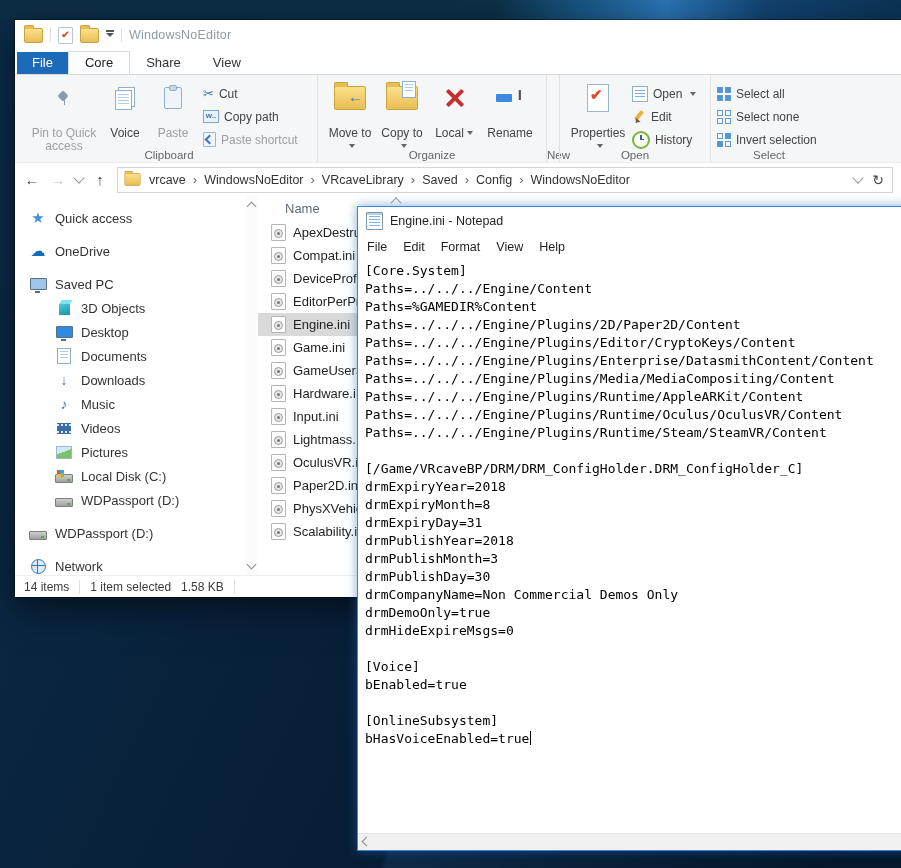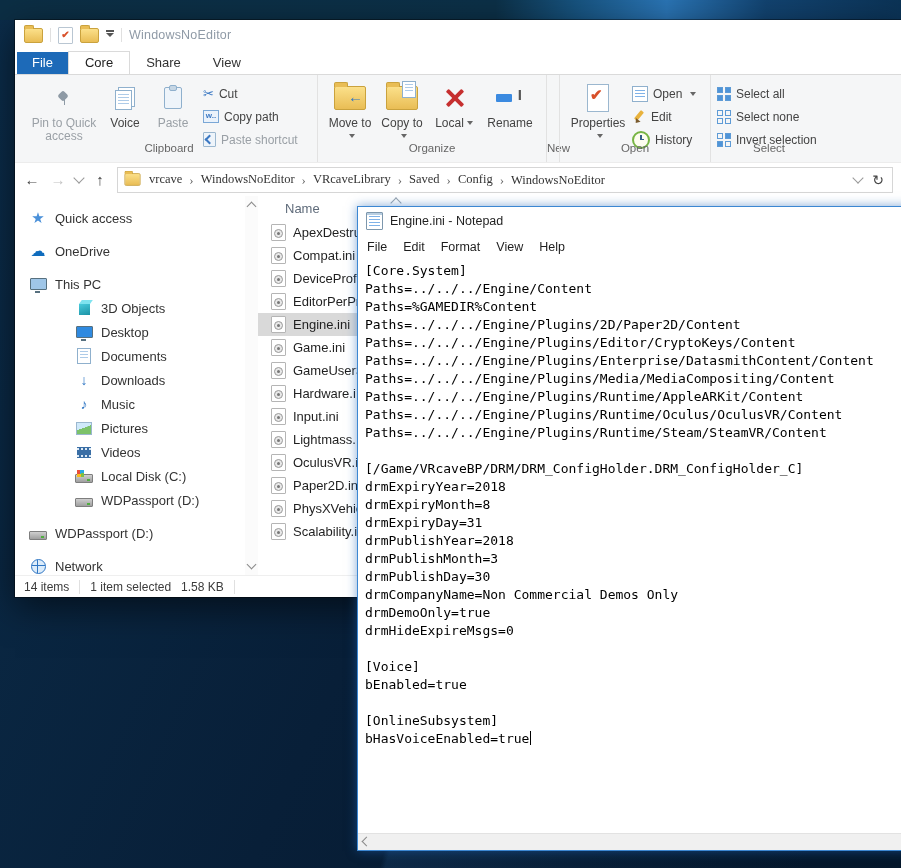--- a/index.html
+++ b/index.html
@@ -36,25 +36,25 @@
   .ex-tabs{height:24px;display:flex;align-items:flex-end;padding-left:2px;font-size:13px;}
   .tab{padding:3px 16px 4px 16px;color:#333;}
   .tab-file{background:#1d6ab8;color:#fff;padding:3px 15px 4px 15px;}
   .tab-home{background:#fff;border:1px solid #dadada;border-bottom:none;color:#222;}
 
   
   .ex-ribbon{height:88px;background:#f5f6f7;border-top:1px solid #dadada;position:relative;
     display:flex;align-items:stretch;padding-left:6px;box-sizing:border-box;}
   .grp{position:relative;display:flex;align-items:flex-start;padding:3px 6px 16px 6px;}
   .grp+.grp{border-left:1px solid #e2e2e2;}
-  .grp-label{position:absolute;left:0;right:0;bottom:8px;text-align:center;font-size:11.5px;color:#666;}
+  .grp-label{position:absolute;left:0;right:0;bottom:1px;text-align:center;font-size:11.5px;color:#666;}
   .bb{display:flex;flex-direction:column;align-items:center;text-align:center;
       padding:4px 3px 0 3px;color:#444;line-height:13px;}
   .bb .bico{height:32px;display:flex;align-items:center;justify-content:center;}
-  .bb .lbl{margin-top:3px;font-size:12px;}
+  .bb .lbl{margin-top:13px;font-size:12px;}
   .smallcol{display:flex;flex-direction:column;justify-content:flex-start;padding-top:4px;}
   .sb{display:flex;align-items:center;height:23px;gap:5px;color:#444;font-size:12px;white-space:nowrap;}
   .dis{color:#9aa0a6;}
   .dd{width:0;height:0;border-left:3.5px solid transparent;border-right:3.5px solid transparent;
       border-top:4px solid #666;display:inline-block;margin-left:3px;vertical-align:2px;}
 
   
   .pin{width:14px;height:14px;position:relative;}
   .pin::before{content:"";position:absolute;left:2px;top:1px;width:8px;height:8px;border-radius:2px;
     background:#8e9aa5;transform:rotate(45deg);}
@@ -114,35 +114,35 @@
 
   
   .ex-addr{height:34px;display:flex;align-items:center;gap:8px;padding:0 8px;border-top:1px solid #ececec;
     box-sizing:border-box;}
   .nav-ic{font-size:15px;color:#444;width:18px;text-align:center;}
   .nav-ic.gray{color:#c3c3c3;}
   .chev-dn{width:7px;height:7px;border-right:1.5px solid #999;border-bottom:1.5px solid #999;
     transform:rotate(45deg);margin-top:-3px;}
   .addr-box{flex:1;height:24px;border:1px solid #d6d6d6;display:flex;align-items:center;
     background:#fff;padding-left:5px;font-size:12.5px;color:#333;}
-  .addr-box .crumbs{display:flex;align-items:flex-end;flex:1;font-family:Liberation Serif, serif;}
+  .addr-box .crumbs{display:flex;align-items:center;flex:1;}
   .bc-item{display:flex;align-items:center;}
   .bc-item .crumb{padding:0 7px;}
   .bc-item .crumbsep{color:#666;font-size:13px;}
   .bc-item:last-child .crumbsep{display:none;}
   .addr-right{display:flex;align-items:center;gap:10px;padding:0 8px;}
   .refresh{font-size:14px;color:#444;}
 
   
   .ex-main{position:relative;height:379px;overflow:hidden;}
   .ex-side{position:absolute;left:0;top:0;width:227px;height:100%;padding-top:10px;box-sizing:border-box;
     font-size:13px;color:#333;overflow:hidden;}
   .si{display:flex;align-items:center;height:24px;gap:8px;}
   .si.ind0{padding-left:14px;}
-  .si.ind1{padding-left:24px;margin-left:36px;}
+  .si.ind1{padding-left:40px;}
   .si.gap{margin-top:9px;}
   .sic{width:18px;height:16px;display:flex;align-items:center;justify-content:center;flex:0 0 18px;}
 
   .ic-star{color:#4a90d9;font-size:15px;}
   .ic-cloud{color:#0f6cbd;font-size:15px;}
   .ic-down,.ic-music{color:#2f76c4;font-size:14px;font-weight:bold;}
   .mon{width:15px;height:10px;border:1.5px solid #57707f;background:#9fc6e8;position:relative;border-radius:1px;}
   .mon::after{content:"";position:absolute;left:4px;bottom:-4px;width:5px;height:2px;background:#57707f;}
   .mon.fill{background:#2f8ae0;}
   .cube{width:11px;height:11px;background:linear-gradient(160deg,#49cbdc,#1b92a5);position:relative;margin-top:3px;}
@@ -426,21 +426,21 @@
           <span class="sic">
             <span class="ic-cloud">☁</span>
           </span>
           <span>OneDrive</span>
         </div>
 
         <div class="si ind0 gap">
           <span class="sic">
             <span class="mon"></span>
           </span>
-          <span>This PC</span>
+          <span>Saved PC</span>
         </div>
 
         <div class="si ind1">
           <span class="sic">
             <span class="cube"></span>
           </span>
           <span>3D Objects</span>
         </div>
 
         <div class="si ind1">
@@ -466,30 +466,30 @@
 
         <div class="si ind1">
           <span class="sic">
             <span class="ic-music">♪</span>
           </span>
           <span>Music</span>
         </div>
 
         <div class="si ind1">
           <span class="sic">
+            <span class="vid"></span>
+          </span>
+          <span>Videos</span>
+        </div>
+
+        <div class="si ind1">
+          <span class="sic">
             <span class="pic"></span>
           </span>
           <span>Pictures</span>
-        </div>
-
-        <div class="si ind1">
-          <span class="sic">
-            <span class="vid"></span>
-          </span>
-          <span>Videos</span>
         </div>
 
         <div class="si ind1">
           <span class="sic">
             <span class="drive win"></span>
           </span>
           <span>Local Disk (C:)</span>
         </div>
 
         <div class="si ind1">

